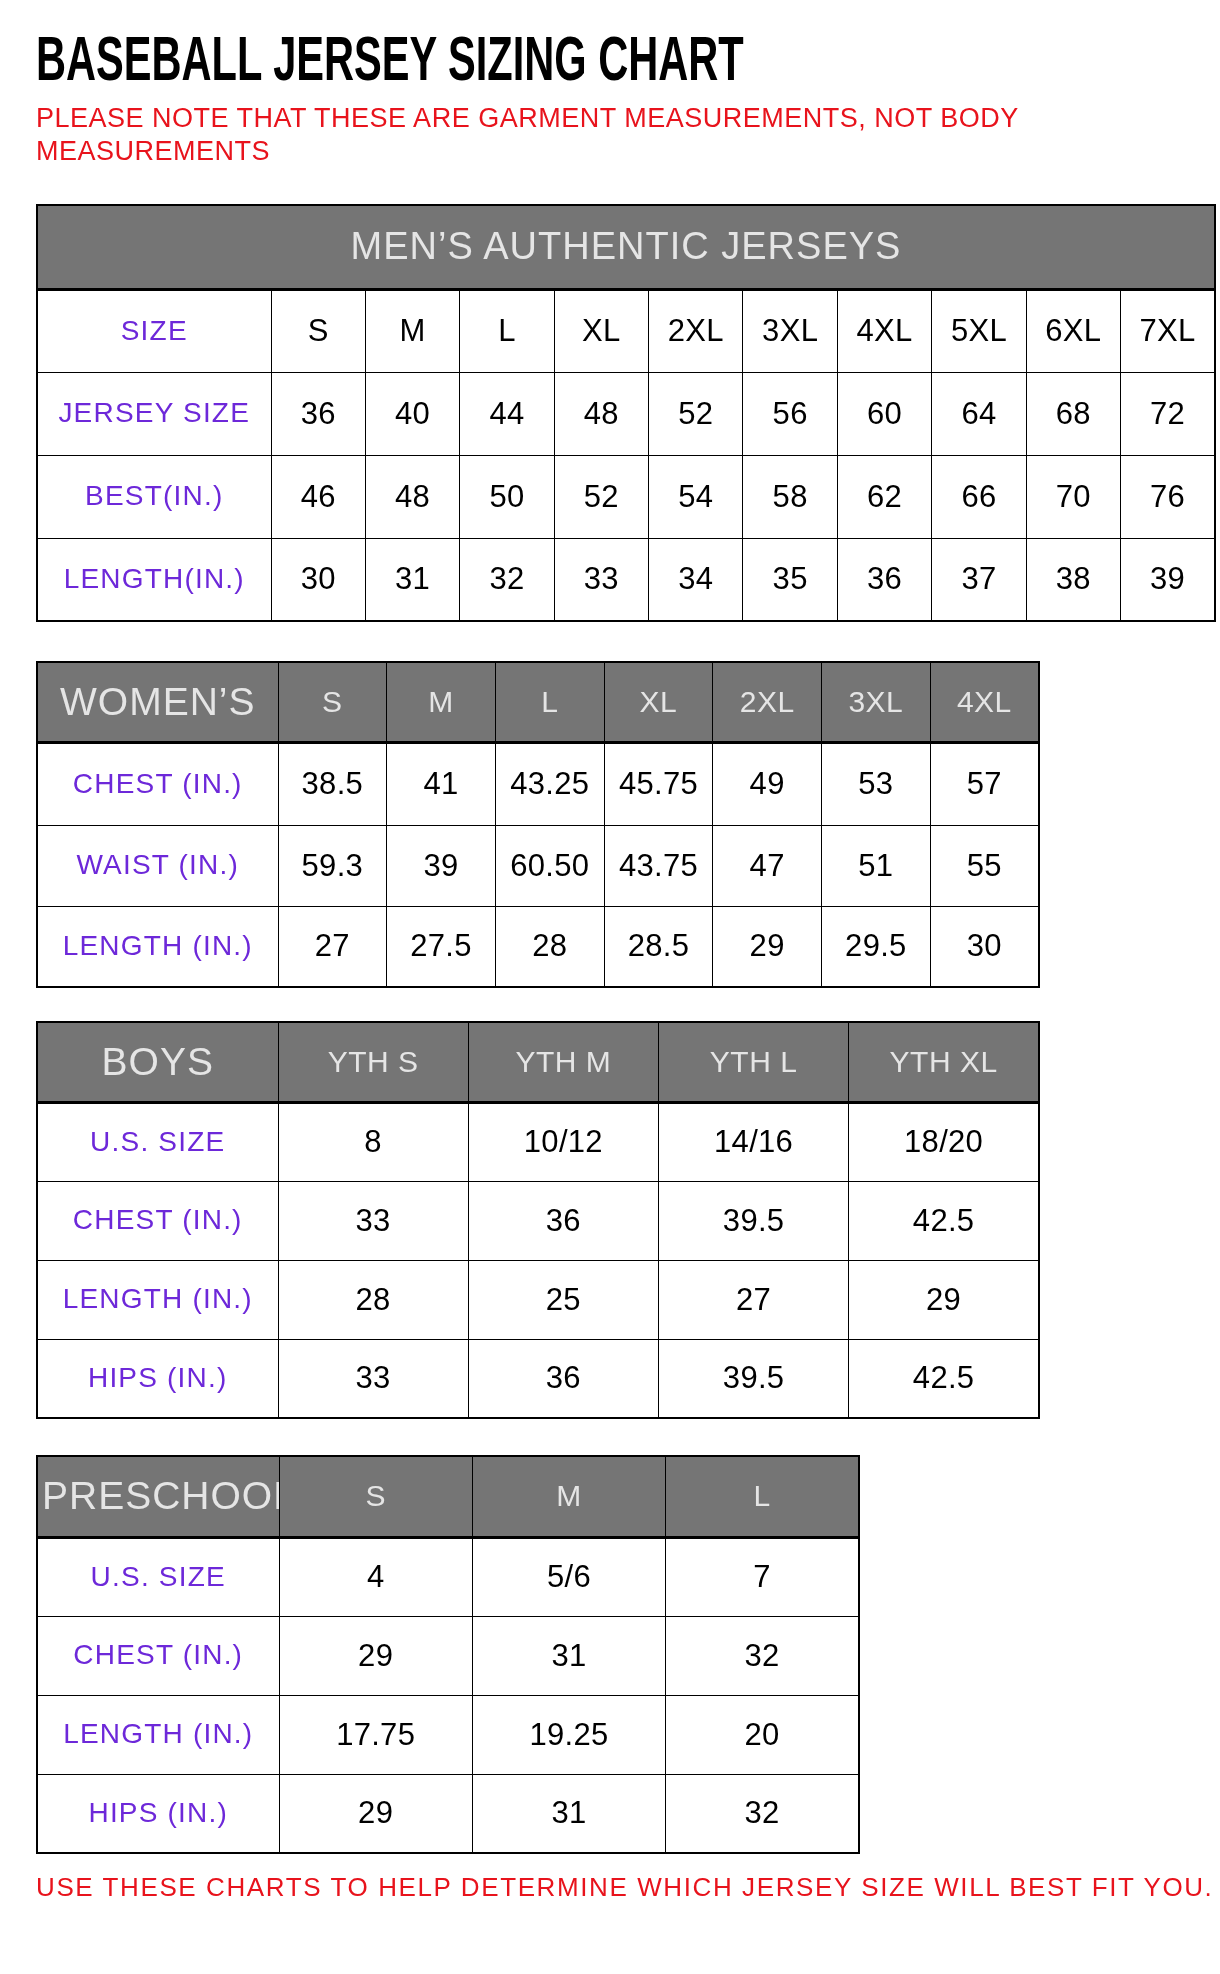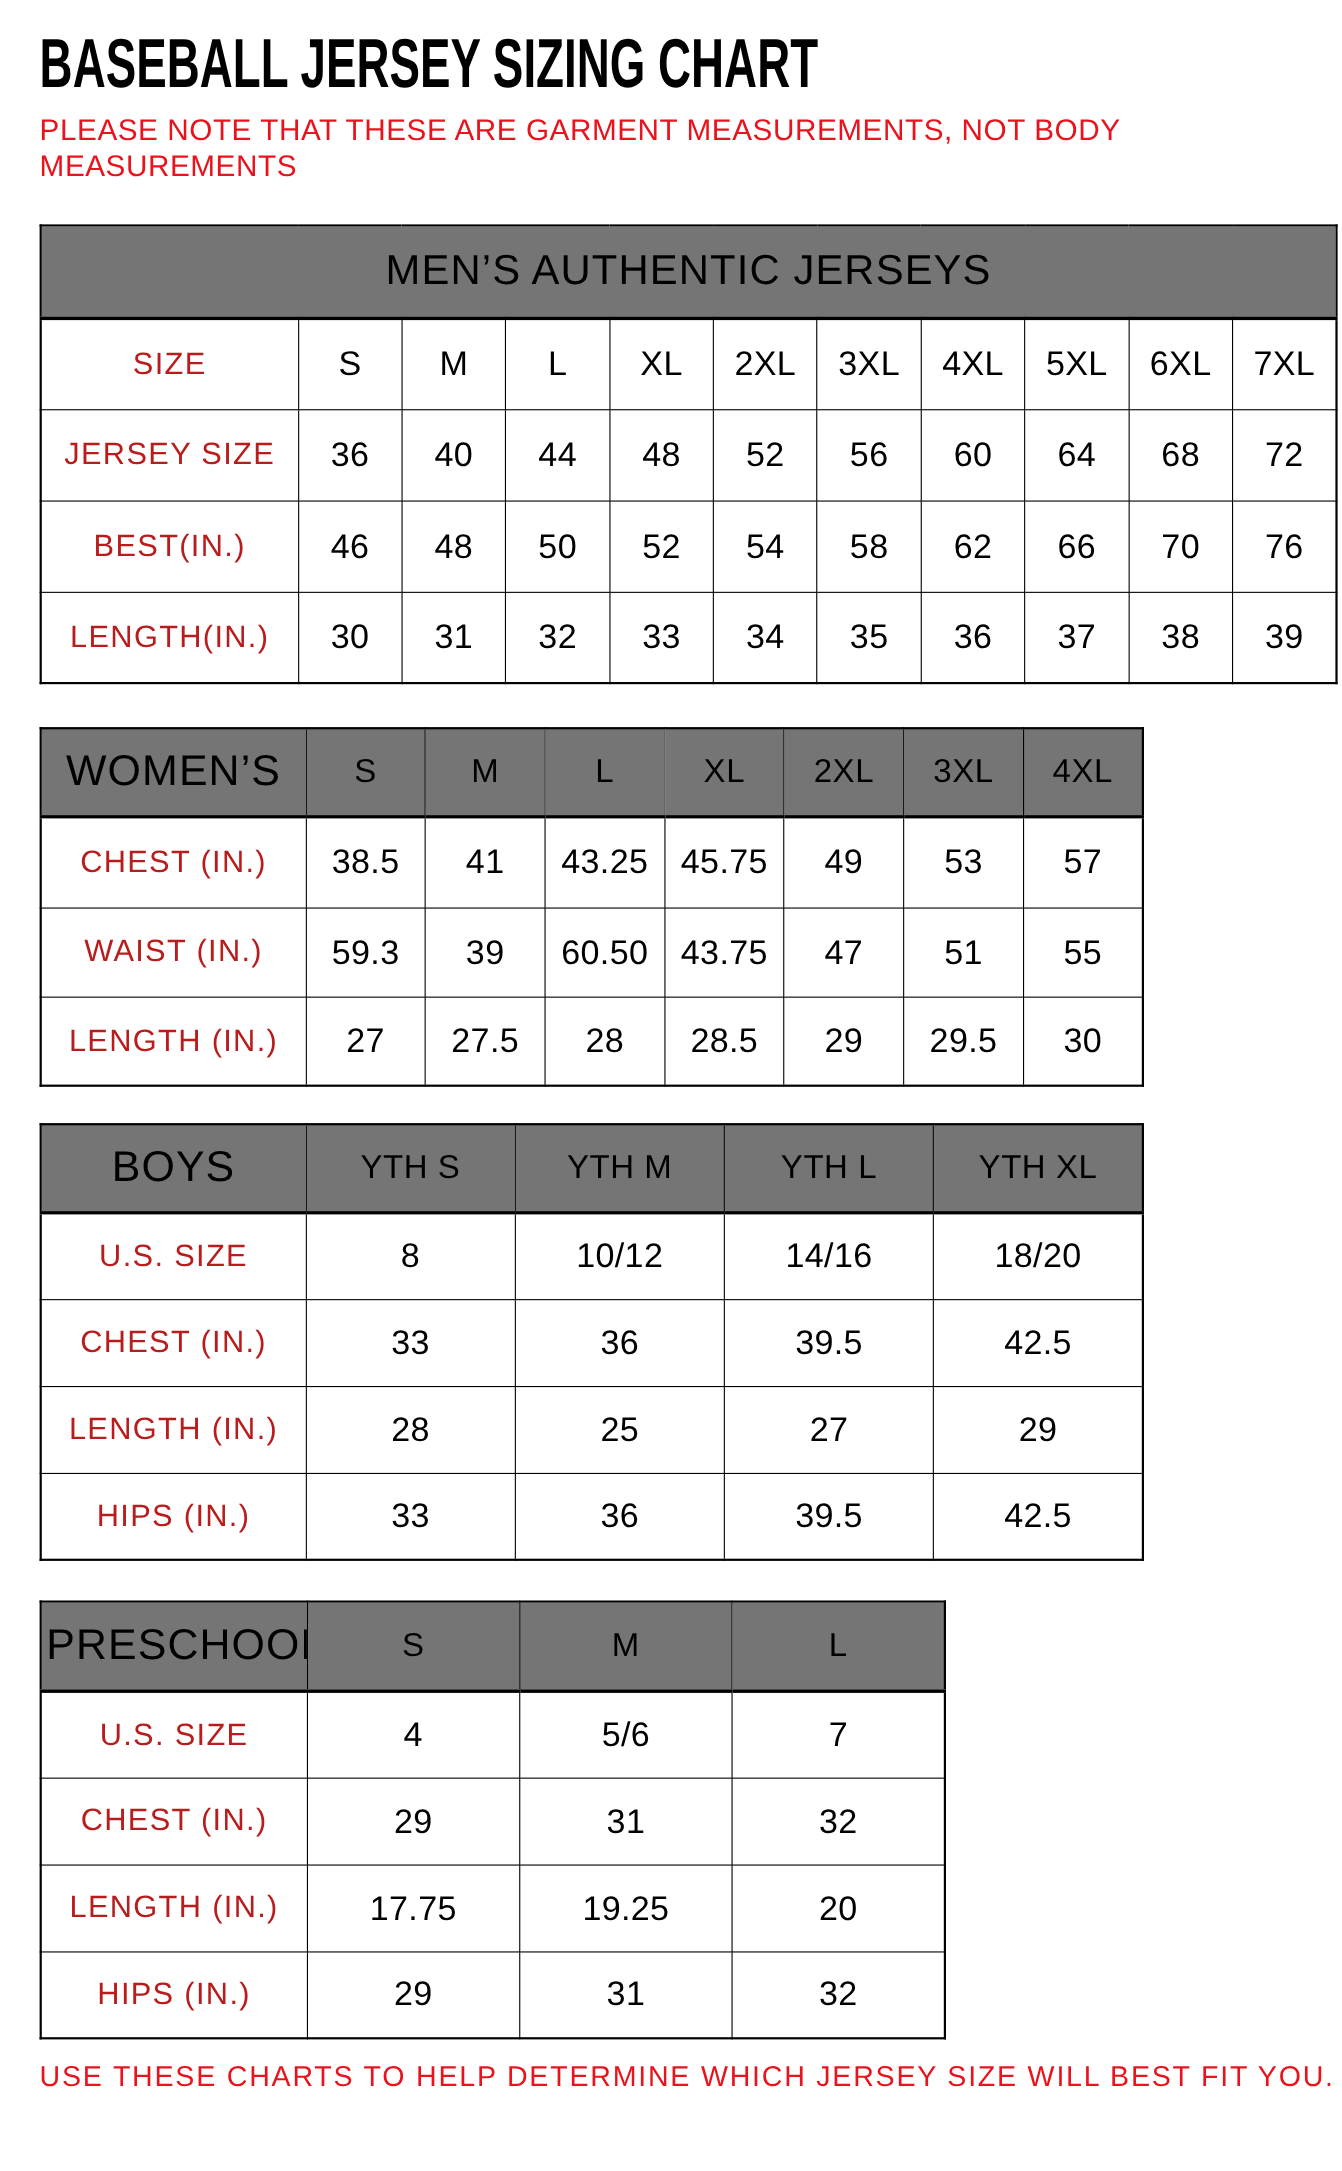--- a/index.html
+++ b/index.html
@@ -60,32 +60,32 @@
   .size-table th,.size-table td{
     border:1px solid #000;
     text-align:center;
     vertical-align:middle;
     padding:0 4px;
     font-weight:400;
     overflow:hidden;
   }
   .size-table thead th{
     background:var(--header-gray);
-    color:#000000;
+    color:#e5e5e5;
     border-bottom:3px solid #000;
   }
   .size-table thead th.band-title{
     font-size:38px;
     letter-spacing:1px;
   }
   .size-table thead th.corner{font-size:39px;letter-spacing:1px;}
   .size-table thead th.col-head{font-size:30px;letter-spacing:.5px;}
   .size-table th.row-label{
     background:#fff;
-    color:#b91c1c;
+    color:#6d28d9;
     font-size:28px;
     letter-spacing:1.2px;
     white-space:pre-line;
     line-height:1.15;
   }
   .size-table td.val{font-size:31px;letter-spacing:.3px;}
 
   
   #mens{width:1180px;margin-top:36px;}
   #mens col.col-label{width:234px;}

